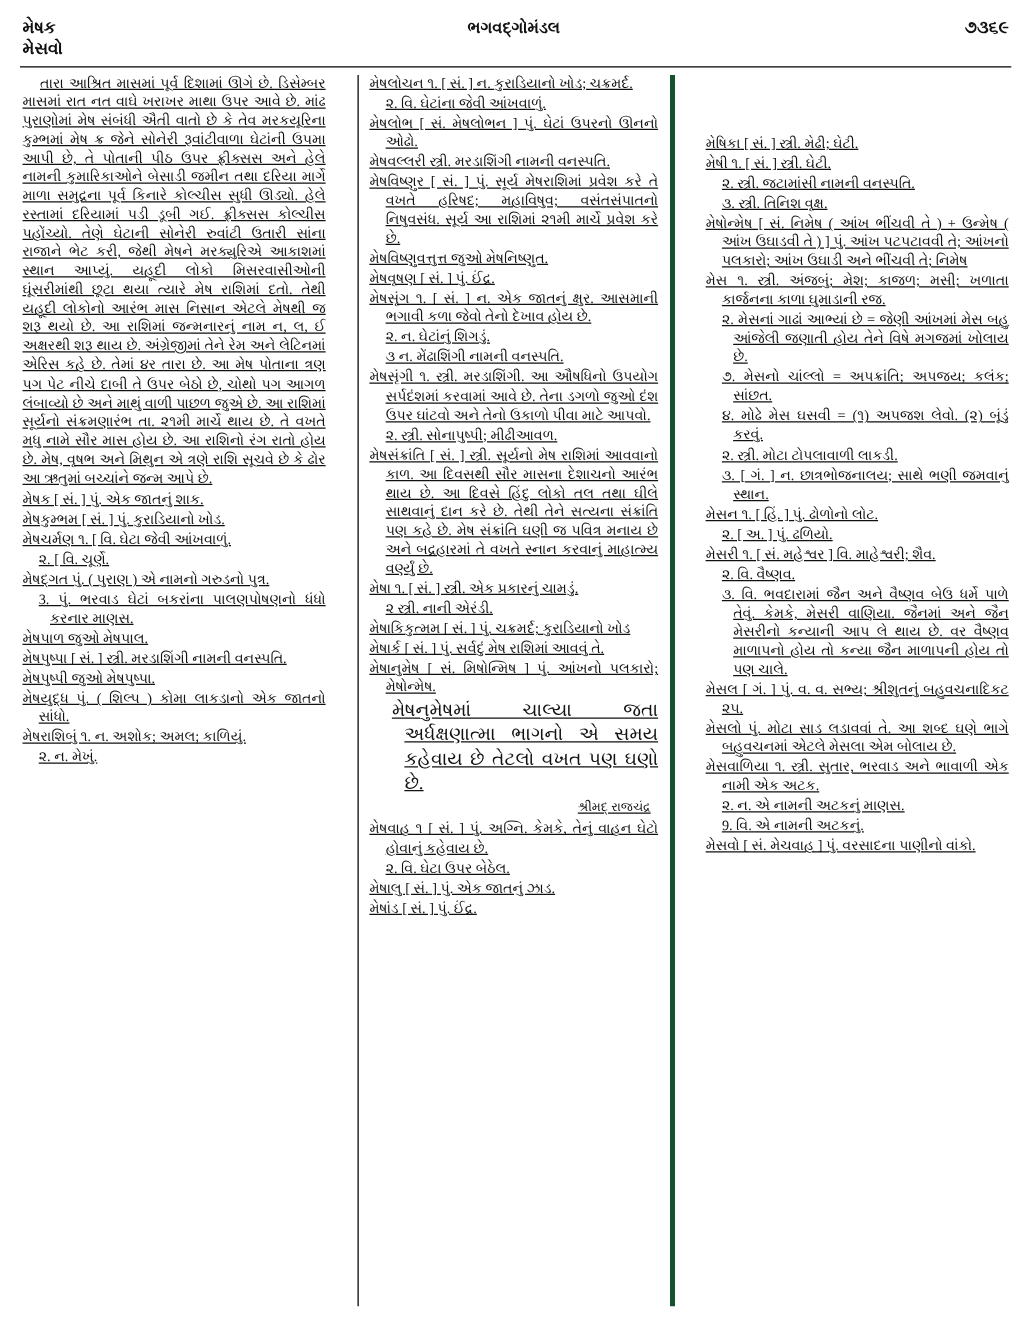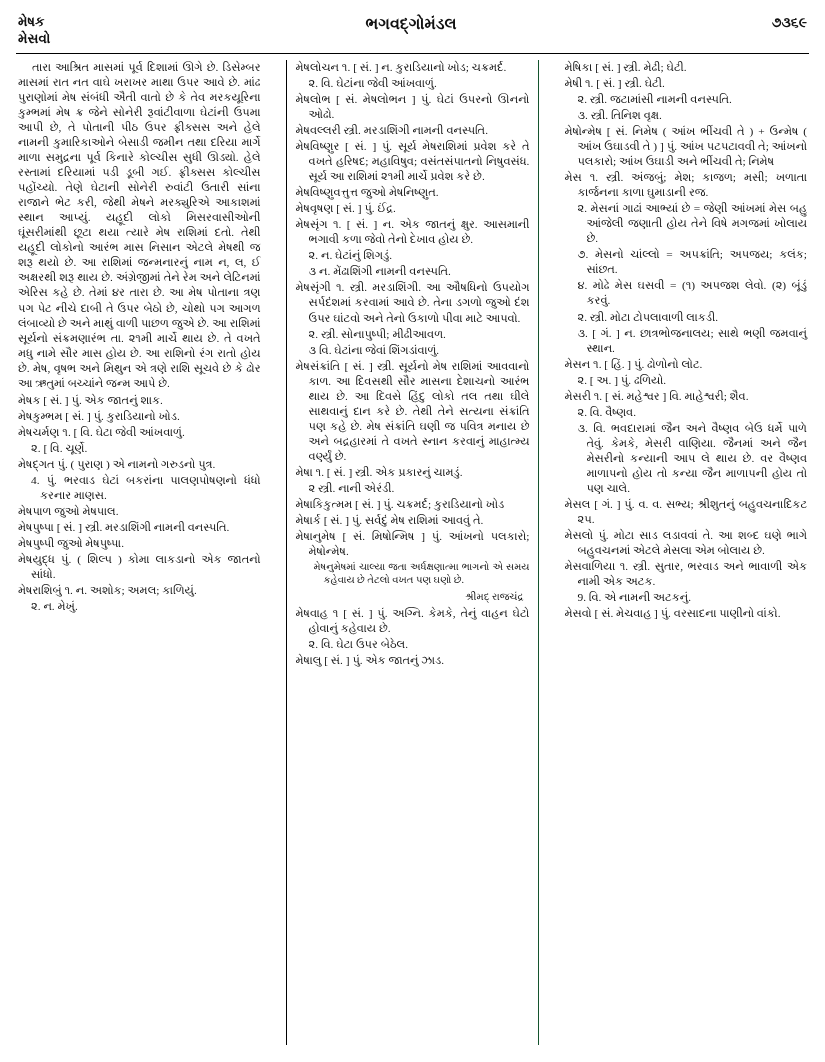--- a/index.html
+++ b/index.html
@@ -32,66 +32,67 @@
     padding: 0 2px 2px 2px;
   }
   .header-left {
     display: flex;
     flex-direction: column;
   }
   .header-center {
     flex: 1;
     text-align: center;
     padding-top: 0px;
-    font-size: 16px;
+    font-size: 13px;
   }
   .header-right {
     text-align: center;
     font-size: 14px;
   }
   .header-rule {
     border-bottom: 1px solid #000;
     margin: 3px 0 6px 0;
   }
   
   .columns {
     display: flex;
     height: 985px;
     gap: 16px;
+    text-decoration: underline;
   }
   .col {
     width: 33.33%;
     box-sizing: border-box;
     padding: 0 9px;
     font-size: 11.4px;
     line-height: 1.32;
     text-align: justify;
     overflow: hidden;
   }
   .col.c1 { padding-left: 2px; }
-  .col.c2 { border-left: 1px solid #000; border-right: 1px solid #14532d; }
-  .col.c3 { padding-right: 2px; }
+  .col.c2 { border-left: 1px solid #000; border-right: 4px solid #14532d; }
+  .col.c3 { padding-right: 2px; margin-top: 48px; }
 
   p.para {
     margin: 0 0 2px 0;
     text-indent: 14px;
   }
   p.entry {
     margin: 0 0 1px 0;
     padding-left: 13px;
     text-indent: -13px;
   }
   p.sub {
     margin: 0 0 1px 0;
     padding-left: 22px;
     text-indent: -9px;
   }
   .quote-block {
     margin: 2px 0 3px 0;
-    font-size: 10px;
+    font-size: 15px;
     line-height: 1.28;
     padding-left: 28px;
     text-indent: -10px;
   }
   .quote-attr {
     text-align: right;
     font-size: 10.2px;
     margin: 0 0 3px 0;
     padding-right: 6px;
   }
@@ -114,21 +115,21 @@
   <div class="columns">
 
     <div class="col c1">
       <p class="para">તારા આશ્રિત માસમાં પૂર્વ દિશામાં ઊગે છે. ડિસેમ્બર માસમાં રાત નત વાઘે ખરાખર માથા ઉપર આવે છે. માંઢ પુરાણોમાં મેષ સંબંધી ઐતી વાતો છે કે તેવ મરકયૂરિના કુમ્ભમાં મેષ ક્ર જેને સોનેરી રૂવાંટીવાળા ઘેટાંની ઉપમા આપી છે, તે પોતાની પીઠ ઉપર ફ્રીક્સસ અને હેલે નામની કુમારિકાઓને બેસાડી જમીન તથા દરિયા માર્ગે માળા સમુદ્રના પૂર્વ કિનારે કોલ્ચીસ સુધી ઊડ્યો. હેલે રસ્તામાં દરિયામાં પડી ડૂબી ગઈ. ફ્રીક્સસ કોલ્ચીસ પહોંચ્યો. તેણે ઘેટાની સોનેરી રુવાંટી ઉતારી સાંના રાજાને ભેટ કરી, જેથી મેષને મરક્યુરિએ આકાશમાં સ્થાન આપ્યું. યહૂદી લોકો મિસરવાસીઓની ઘૂંસરીમાંથી છૂટા થયા ત્યારે મેષ રાશિમાં દતો. તેથી યહૂદી લોકોનો આરંભ માસ નિસાન એટલે મેષથી જ શરૂ થયો છે. આ રાશિમાં જન્મનારનું નામ ન, લ, ઈ અક્ષરથી શરૂ થાય છે. અંગ્રેજીમાં તેને રેમ અને લેટિનમાં એરિસ કહે છે. તેમાં ૪ર તારા છે. આ મેષ પોતાના ત્રણ પગ પેટ નીચે દાબી તે ઉપર બેઠો છે, ચોથો પગ આગળ લંબાવ્યો છે અને માથું વાળી પાછળ જુએ છે. આ રાશિમાં સૂર્યનો સંક્રમણારંભ તા. ૨૧મી માર્ચે થાય છે. તે વખતે મધુ નામે સૌર માસ હોય છે. આ રાશિનો રંગ રાતો હોય છે. મેષ, વૃષભ અને મિથુન એ ત્રણે રાશિ સૂચવે છે કે ઢોર આ ઋતુમાં બચ્ચાંને જન્મ આપે છે.</p>
       <div id="col1-entries">
           <p class="entry">મેષક [ સં. ] પું. એક જાતનું શાક.</p>
           <p class="entry">મેષકુમ્ભમ [ સં. ] પું. કુરાડિયાનો ખોડ.</p>
           <p class="entry">મેષચર્મણ ૧. [ વિ. ઘેટા જેવી આંખવાળું.</p>
           <p class="sub">૨. [ વિ. ચૂર્ણે.</p>
           <p class="entry">મેષદ્ગત પું. ( પુરાણ ) એ નામનો ગરુડનો પુત્ર.</p>
-          <p class="sub">4. પું. ભરવાડ ઘેટાં બકરાંના પાલણપોષણનો ધંધો કરનાર માણસ.</p>
+          <p class="sub">3. પું. ભરવાડ ઘેટાં બકરાંના પાલણપોષણનો ધંધો કરનાર માણસ.</p>
           <p class="entry">મેષપાળ જુઓ મેષપાલ.</p>
           <p class="entry">મેષપુષ્પા [ સં. ] સ્ત્રી. મરડાશિંગી નામની વનસ્પતિ.</p>
           <p class="entry">મેષપુષ્પી જુઓ મેષપુષ્પા.</p>
           <p class="entry">મેષયુદ્ધ પું. ( શિલ્પ ) કોમા લાકડાનો એક જાતનો સાંધો.</p>
           <p class="entry">મેષરાશિબું ૧. ન. અશોક; અમલ; કાળિયું.</p>
           <p class="sub">૨. ન. મેખું.</p>
         </div>
     </div>
 
     <div class="col c2">
@@ -138,34 +139,34 @@
           <p class="entry">મેષલોભ [ સં. મેષલોભન ] પું. ઘેટાં ઉપરનો ઊનનો ઓઢો.</p>
           <p class="entry">મેષવલ્લરી સ્ત્રી. મરડાશિંગી નામની વનસ્પતિ.</p>
           <p class="entry">મેષવિષ્ણુર [ સં. ] પું. સૂર્ય મેષરાશિમાં પ્રવેશ કરે તે વખતે હરિષદ; મહાવિષુવ; વસંતસંપાતનો નિષુવસંધ. સૂર્ય આ રાશિમાં ૨૧મી માર્ચે પ્રવેશ કરે છે.</p>
           <p class="entry">મેષવિષ્ણુવત્તુત્ત જુઓ મેષનિષ્ણુત.</p>
           <p class="entry">મેષવૃષણ [ સં. ] પું. ઈંદ્ર.</p>
           <p class="entry">મેષસૃંગ ૧. [ સં. ] ન. એક જાતનું ક્ષુર. આસમાની ભગાવી કળા જેવો તેનો દેખાવ હોય છે.</p>
           <p class="sub">૨. ન. ઘેટાંનું શિગડું.</p>
           <p class="sub">૩ ન. મેંઢાશિંગી નામની વનસ્પતિ.</p>
           <p class="entry">મેષસૃંગી ૧. સ્ત્રી. મરડાશિંગી. આ ઔષધિનો ઉપયોગ સર્પદંશમાં કરવામાં આવે છે. તેના ડગળો જુઓ દંશ ઉપર ઘાંટવો અને તેનો ઉકાળો પીવા માટે આપવો.</p>
           <p class="sub">૨. સ્ત્રી. સોનાપુષ્પી; મીઢીઆવળ.</p>
-          <p class="sub">૩ વિ. ઘેટાંના જેવાં શિંગડાંવાળું.</p>
           <p class="entry">મેષસંક્રાંતિ [ સં. ] સ્ત્રી. સૂર્યનો મેષ રાશિમાં આવવાનો કાળ. આ દિવસથી સૌર માસના દેશાચનો આરંભ થાય છે. આ દિવસે હિંદુ લોકો તલ તથા ઘીલે સાથવાનું દાન કરે છે. તેથી તેને સત્યના સંક્રાંતિ પણ કહે છે. મેષ સંક્રાંતિ ઘણી જ પવિત્ર મનાય છે અને બદ્રહારમાં તે વખતે સ્નાન કરવાનું માહાત્મ્ય વર્ણ્યું છે.</p>
           <p class="entry">મેષા ૧. [ સં. ] સ્ત્રી. એક પ્રકારનું ચામડું.</p>
           <p class="sub">૨ સ્ત્રી. નાની એરંડી.</p>
           <p class="entry">મેષાકિકુત્મમ [ સં. ] પું. ચક્રમર્દ; કુરાડિયાનો ખોડ</p>
           <p class="entry">મેષાર્ક [ સં. ] પું. સર્વદું મેષ રાશિમાં આવવું તે.</p>
           <p class="entry">મેષાનુમેષ [ સં. મિષોન્મિષ ] પું. આંખનો પલકારો; મેષોન્મેષ.</p>
         </div>
       <p class="quote-block">મેષનુમેષમાં ચાલ્યા જતા અર્ધક્ષણાત્મા ભાગનો એ સમય કહેવાય છે તેટલો વખત પણ ઘણો છે.</p>
       <p class="quote-attr">શ્રીમદ્ રાજચંદ્ર</p>
       <div id="col2-entries2">
           <p class="entry">મેષવાહ ૧ [ સં. ] પું. અગ્નિ. કેમકે, તેનું વાહન ઘેટો હોવાનું કહેવાય છે.</p>
           <p class="sub">૨. વિ. ઘેટા ઉપર બેઠેલ.</p>
           <p class="entry">મેષાલુ [ સં. ] પું. એક જાતનું ઝાડ.</p>
+          <p class="entry">મેષાંડ [ સં. ] પું. ઈંદ્ર.</p>
         </div>
     </div>
 
     <div class="col c3">
       <div id="col3-entries">
           <p class="entry">મેષિકા [ સં. ] સ્ત્રી. મેઢી; ઘેટી.</p>
           <p class="entry">મેષી ૧. [ સં. ] સ્ત્રી. ઘેટી.</p>
           <p class="sub">૨. સ્ત્રી. જટામાંસી નામની વનસ્પતિ.</p>
           <p class="sub">૩. સ્ત્રી. તિનિશ વૃક્ષ.</p>
           <p class="entry">મેષોન્મેષ [ સં. નિમેષ ( આંખ ભીંચવી તે ) + ઉન્મેષ ( આંખ ઉઘાડવી તે ) ] પું. આંખ પટપટાવવી તે; આંખનો પલકારો; આંખ ઉઘાડી અને ભીંચવી તે; નિમેષ</p>
@@ -176,19 +177,20 @@
           <p class="sub">૨. સ્ત્રી. મોટા ટોપલાવાળી લાકડી.</p>
           <p class="sub">૩. [ ગં. ] ન. છાત્રભોજનાલય; સાથે ભણી જમવાનું સ્થાન.</p>
           <p class="entry">મેસન ૧. [ હિં. ] પું. ઢોળોનો લોટ.</p>
           <p class="sub">૨. [ અ. ] પું. ઢળિયો.</p>
           <p class="entry">મેસરી ૧. [ સં. મહેશ્વર ] વિ. માહેશ્વરી; શૈવ.</p>
           <p class="sub">૨. વિ. વૈષ્ણવ.</p>
           <p class="sub">૩. વિ. ભવદારામાં જૈન અને વૈષ્ણવ બેઉ ધર્મે પાળે તેવું. કેમકે, મેસરી વાણિયા. જૈનમાં અને જૈન મેસરીનો કન્યાની આપ લે થાય છે. વર વૈષ્ણવ માળાપનો હોય તો કન્યા જૈન માળાપની હોય તો પણ ચાલે.</p>
           <p class="entry">મેસલ [ ગં. ] પું. વ. વ. સભ્ય; શ્રીશુતનું બહુવચનાદિકટ ૨૫.</p>
           <p class="entry">મેસલો પું. મોટા સાડ લડાવવાં તે. આ શબ્દ ઘણે ભાગે બહુવચનમાં એટલે મેસલા એમ બોલાય છે.</p>
           <p class="entry">મેસવાળિયા ૧. સ્ત્રી. સુતાર, ભરવાડ અને ભાવાળી એક નામી એક અટક.</p>
+          <p class="sub">૨. ન. એ નામની અટકનું માણસ.</p>
           <p class="sub">9. વિ. એ નામની અટકનું.</p>
           <p class="entry">મેસવો [ સં. મેચવાહ ] પું. વરસાદના પાણીનો વાંકો.</p>
         </div>
     </div>
 
   </div>
 </div>
 
 </body></html>

